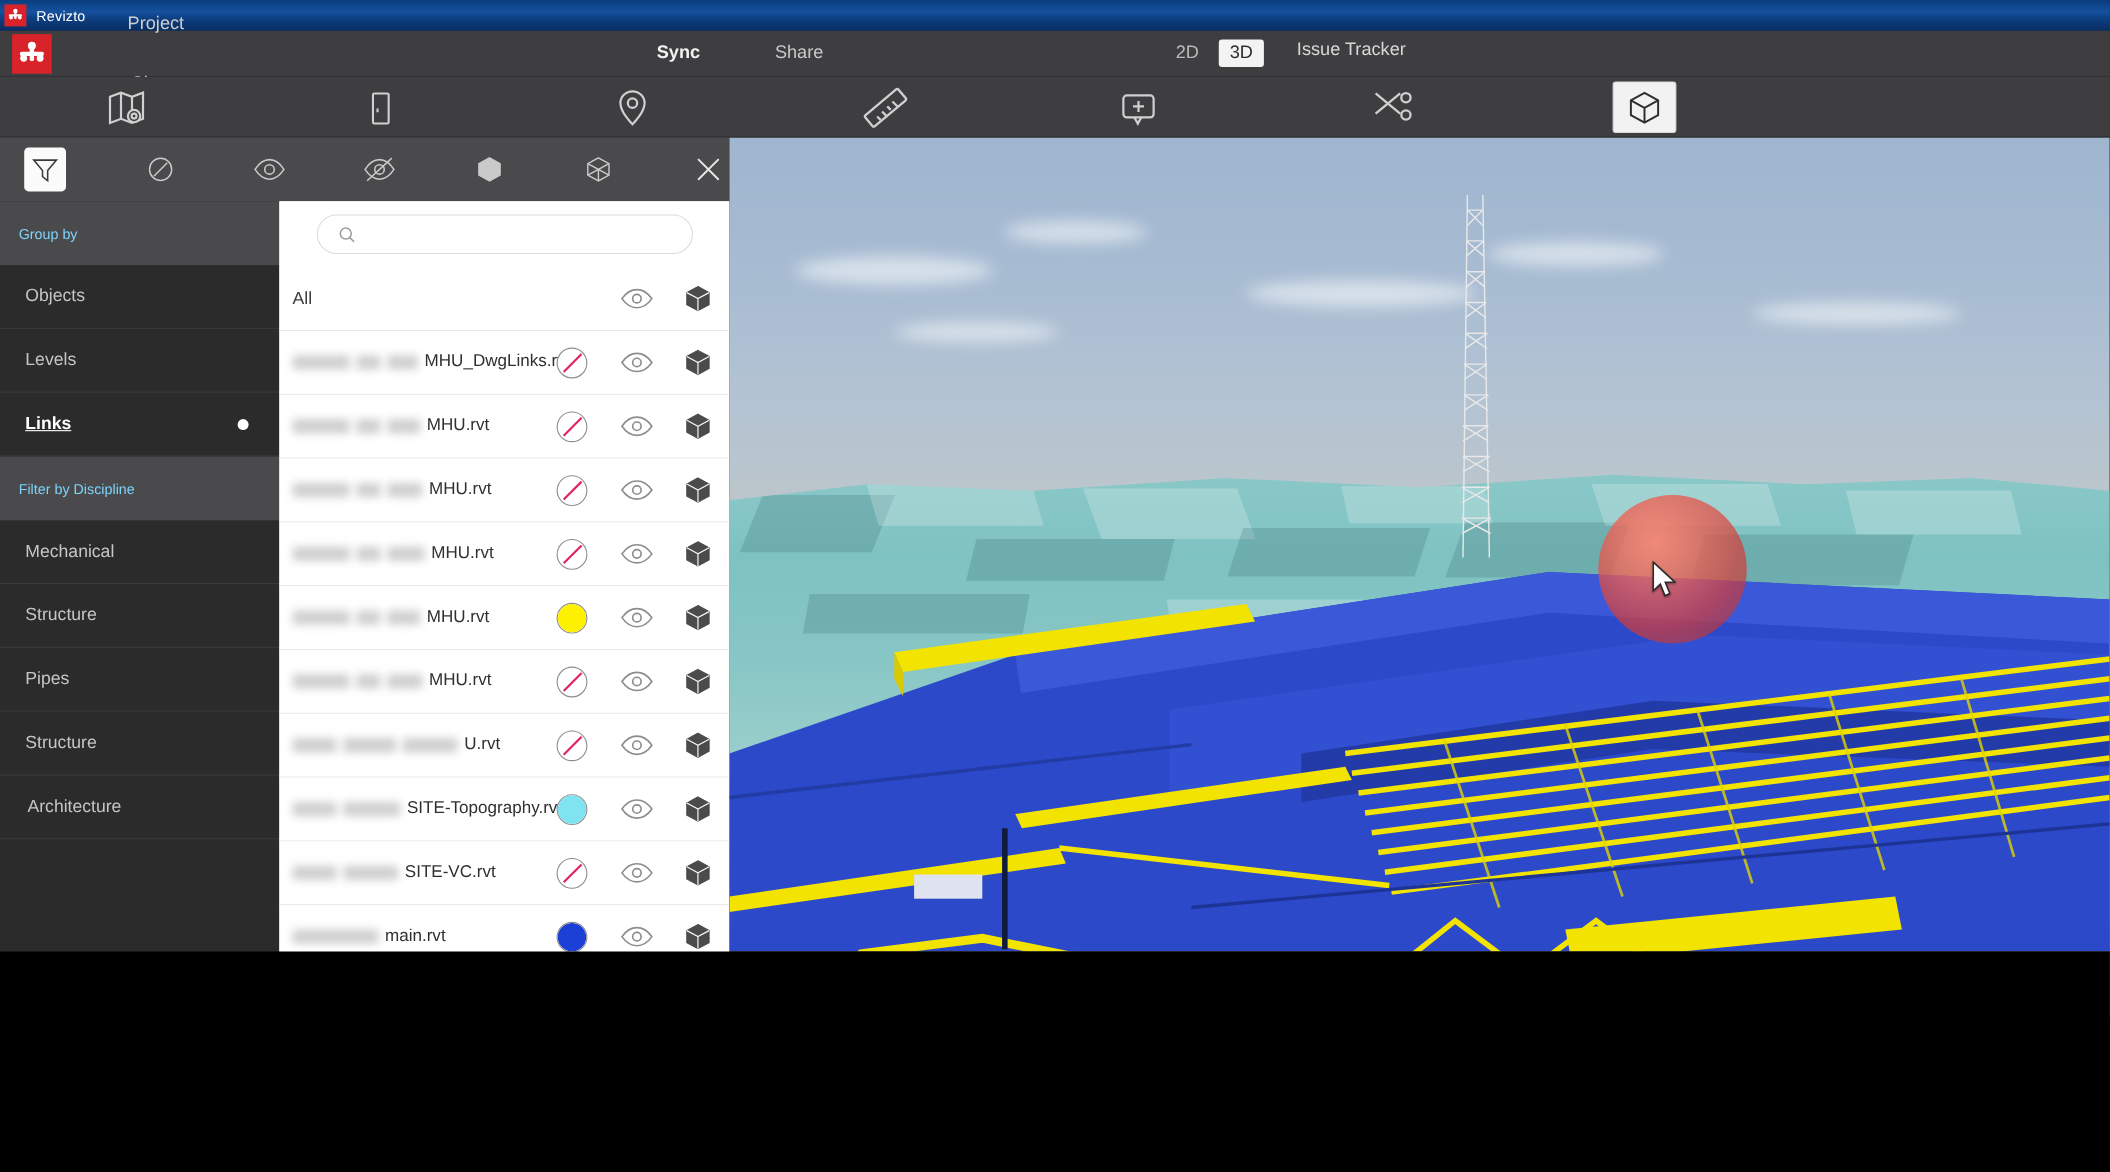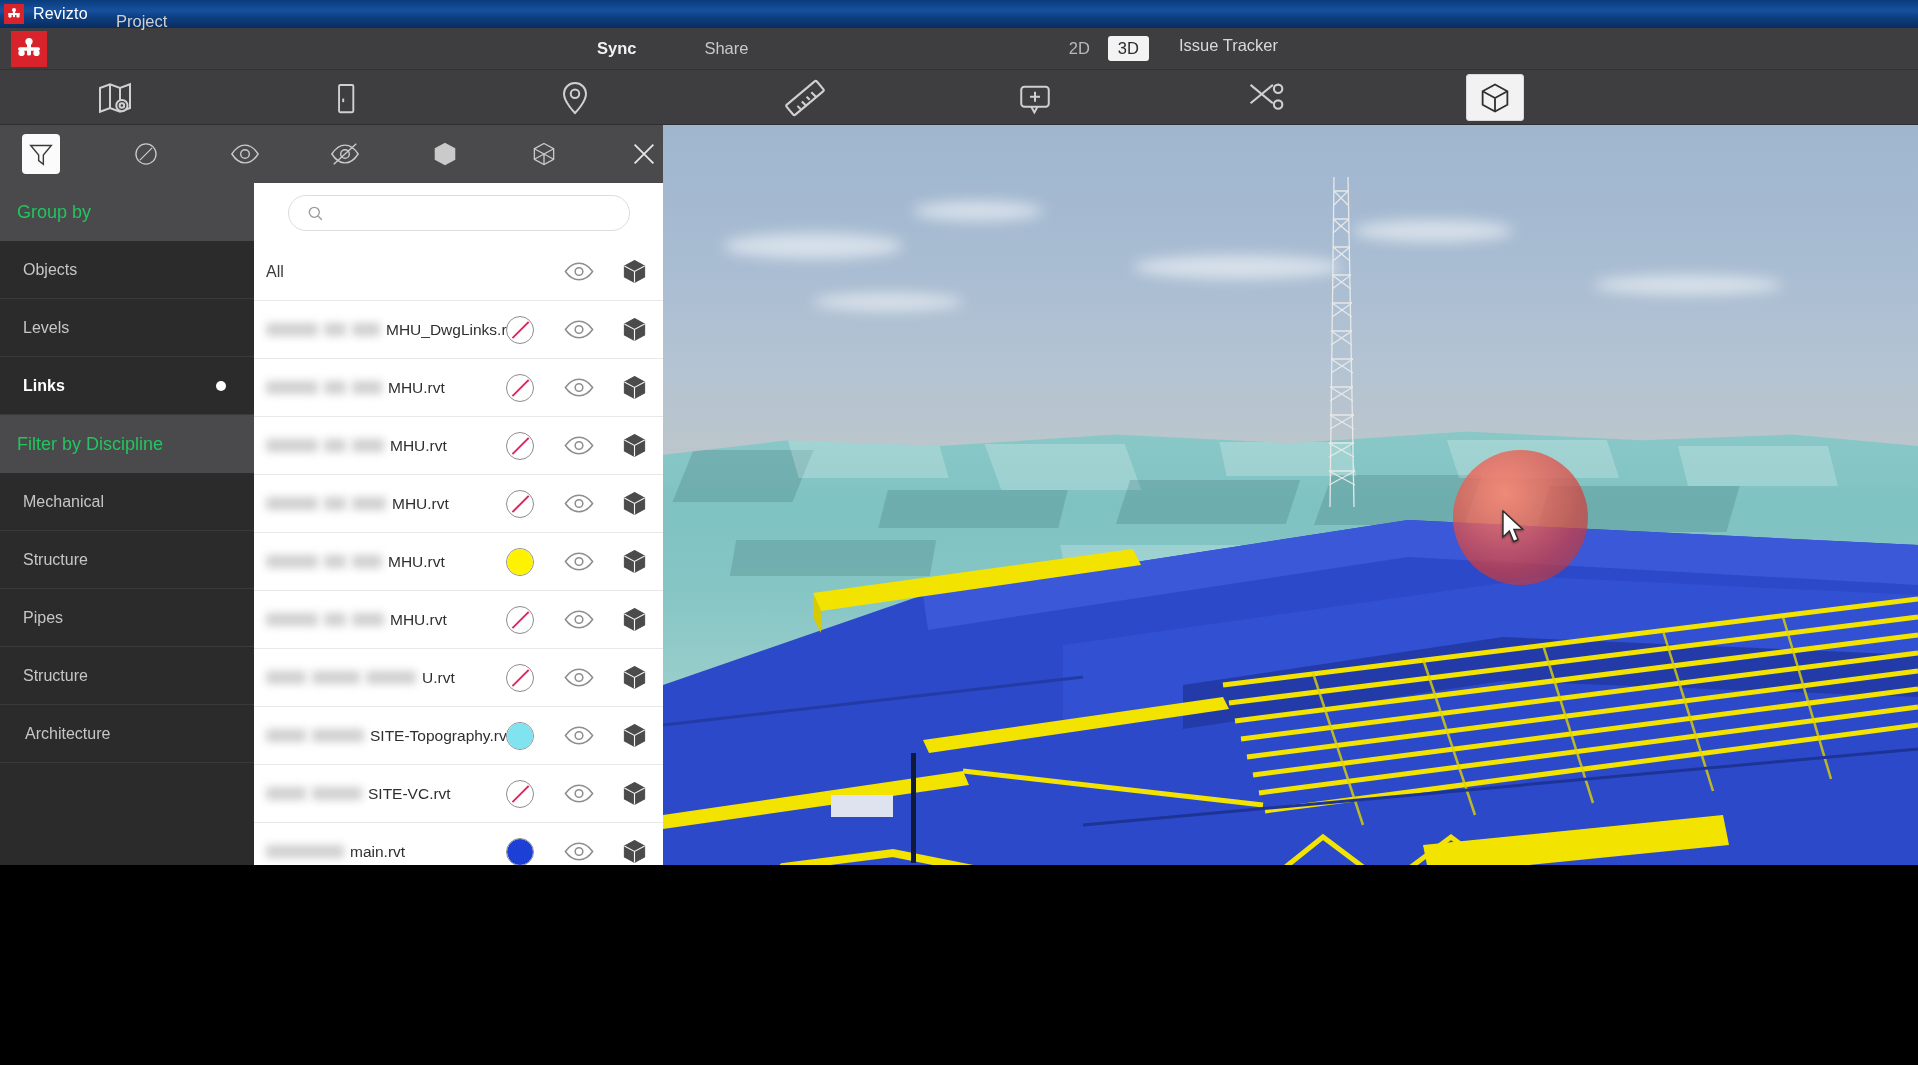--- a/index.html
+++ b/index.html
@@ -16,21 +16,21 @@
     position: absolute; left: 0; top: 0; width: 1918px; height: 28px;
     background: linear-gradient(to bottom, #0a3c7d 0%, #16519e 38%, #0d3f82 60%, #082c60 100%);
     display: flex; align-items: center; padding-left: 4px;
   }
   .tb-logo {
     width: 20px; height: 20px; background: #d8232a;
     display: flex; align-items: center; justify-content: center;
     margin-right: 9px; flex: 0 0 auto;
   }
   .tb-logo svg { width: 16px; height: 16px; }
-  #titlebar .tb-title { color: #fff; font-size: 16px; letter-spacing: .2px; }
+  #titlebar .tb-title { color: #fff; font-size: 13px; letter-spacing: .2px; }
 
   
   #menubar {
     position: absolute; left: 0; top: 28px; width: 1918px; height: 42px;
     background: #3e3e40; border-bottom: 1px solid #323234;
     display: flex; align-items: center;
   }
   .app-logo {
     width: 36px; height: 36px; background: #d8232a; margin-left: 11px;
     display: flex; align-items: center; justify-content: center; flex: 0 0 auto;
@@ -80,29 +80,29 @@
   }
   .ptab svg { stroke: #cacaca; fill: none; stroke-width: 1.5; }
   .ptab.active { background: #fbfbfb; }
   .ptab.active svg { stroke: #3a3a3a; }
 
   #sidebar {
     position: absolute; left: 0; top: 58px; width: 254px; height: 682px;
     background: #2b2b2c;
   }
   .side-head {
-    height: 58px; background: #4a4a4c; color: #22c55e; font-size: 18px;
+    height: 58px; background: #4a4a4c; color: #7dd3fc; font-size: 13px;
     display: flex; align-items: center; padding-left: 17px;
   }
   .side-item {
     height: 58px; color: #c6c6c6; font-size: 16px; display: flex;
     align-items: center; padding-left: 23px; border-bottom: 1px solid #3a3a3b;
     position: relative;
   }
-  .side-item.active { color: #ffffff; font-weight: bold; }
+  .side-item.active { color: #ffffff; font-weight: bold; text-decoration: underline; }
   .side-item .dot {
     position: absolute; right: 28px; width: 10px; height: 10px;
     border-radius: 50%; background: #ffffff;
   }
   .side-item.indent { padding-left: 25px; }
 
   #list {
     position: absolute; left: 254px; top: 58px; width: 409px; height: 682px;
     background: #ffffff;
   }

